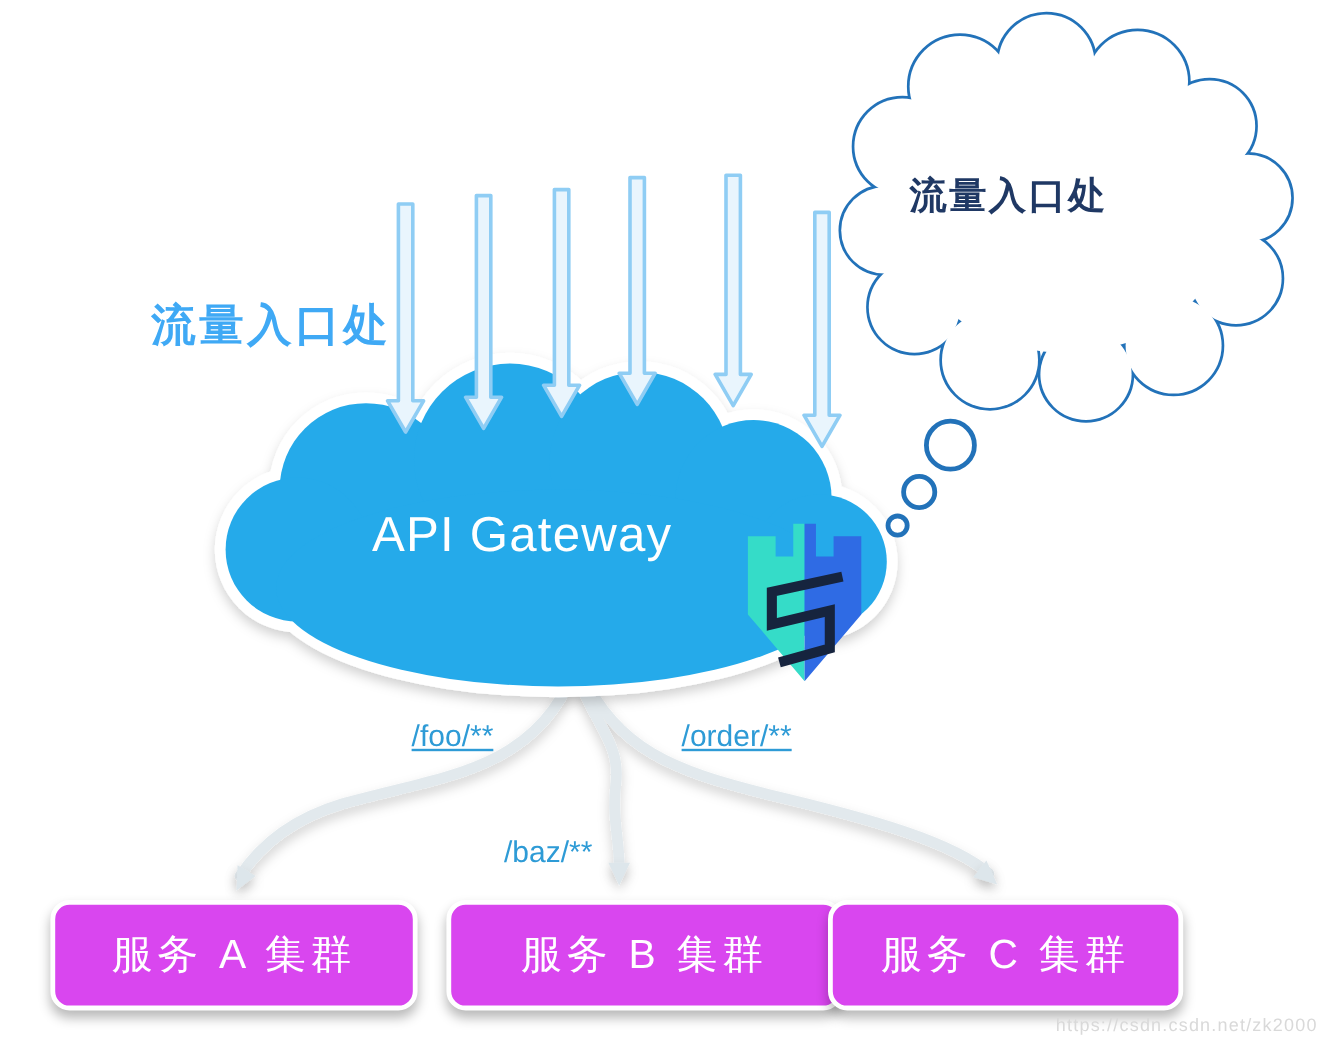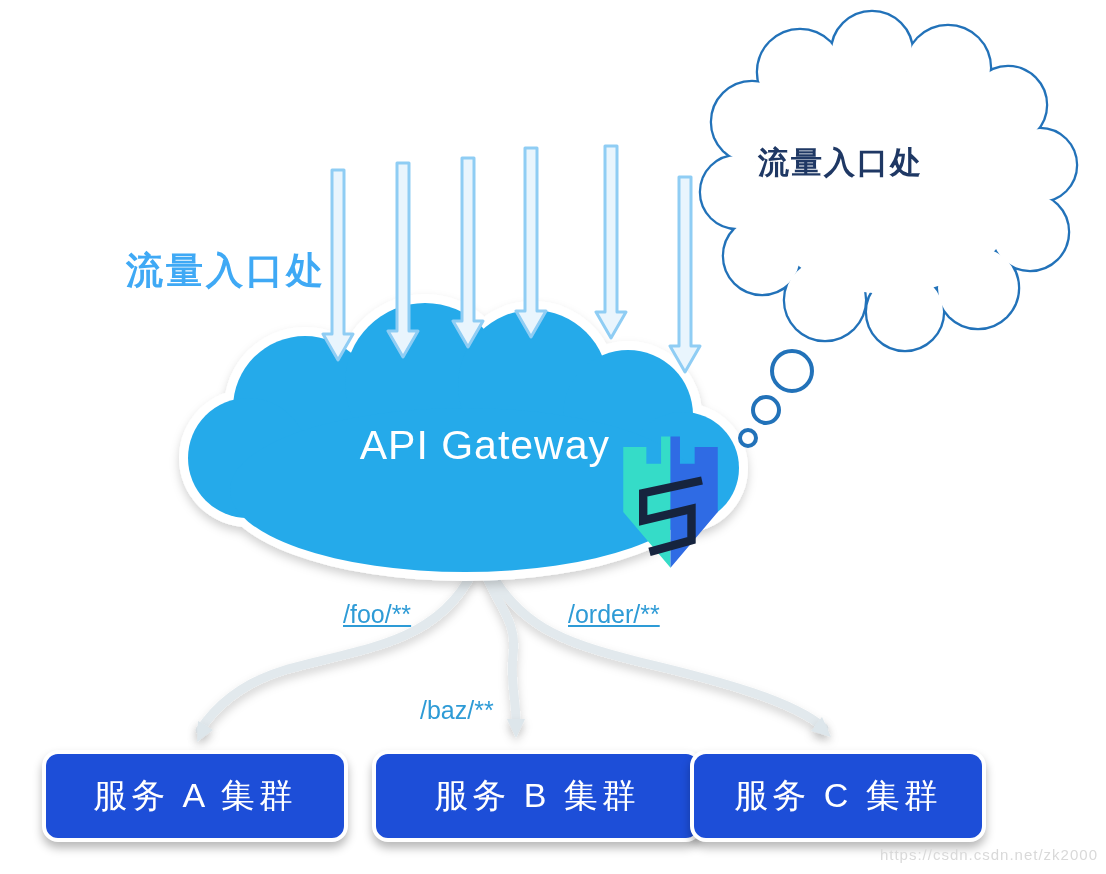--- a/index.html
+++ b/index.html
@@ -17,21 +17,21 @@
     width: 1106px; height: 874px;
   }
   .txt { position: absolute; white-space: nowrap; }
   .user-requests-label {
     left: 126px; top: 246px;
     font-size: 37px; font-weight: bold;
     color: #3FA9F5; letter-spacing: 3px;
   }
   .gateway-label {
     left: 310px; top: 422px; width: 300px;
-    font-size: 41px; color: #ffffff; text-align: right;
+    font-size: 41px; color: #ffffff; text-align: left;
     letter-spacing: 1px;
   }
   .thought-line1 {
     left: 758px; top: 142px; width: 260px;
     font-size: 31px; font-weight: bold; color: #1F3864;
     letter-spacing: 2px;
   }
   .thought-line2 {
     left: 758px; top: 212px; width: 260px;
     font-size: 31px; font-weight: bold; color: #1F3864;
@@ -39,21 +39,21 @@
   }
   .route-label {
     font-size: 25px; color: #2E9BD6; font-weight: 500;
   }
   .route-foo   { left: 343px; top: 600px; text-decoration: underline; }
   .route-baz   { left: 408px; top: 696px; margin-left: 12px; }
   .route-order { left: 568px; top: 600px; text-decoration: underline; }
   .service-box {
     position: absolute;
     top: 750px; height: 92px;
-    background: #1d4ed8;
+    background: #d946ef;
     border: 4px solid #ffffff;
     border-radius: 16px;
     box-shadow: 0 6px 10px rgba(0,0,0,0.28);
     display: flex; align-items: center; justify-content: center;
     color: #ffffff; font-size: 34px; letter-spacing: 4px;
   }
   .service-a { left: 42px;  width: 306px; }
   .service-b { left: 372px; width: 330px; }
   .service-c { left: 690px; width: 296px; }
   .watermark {

